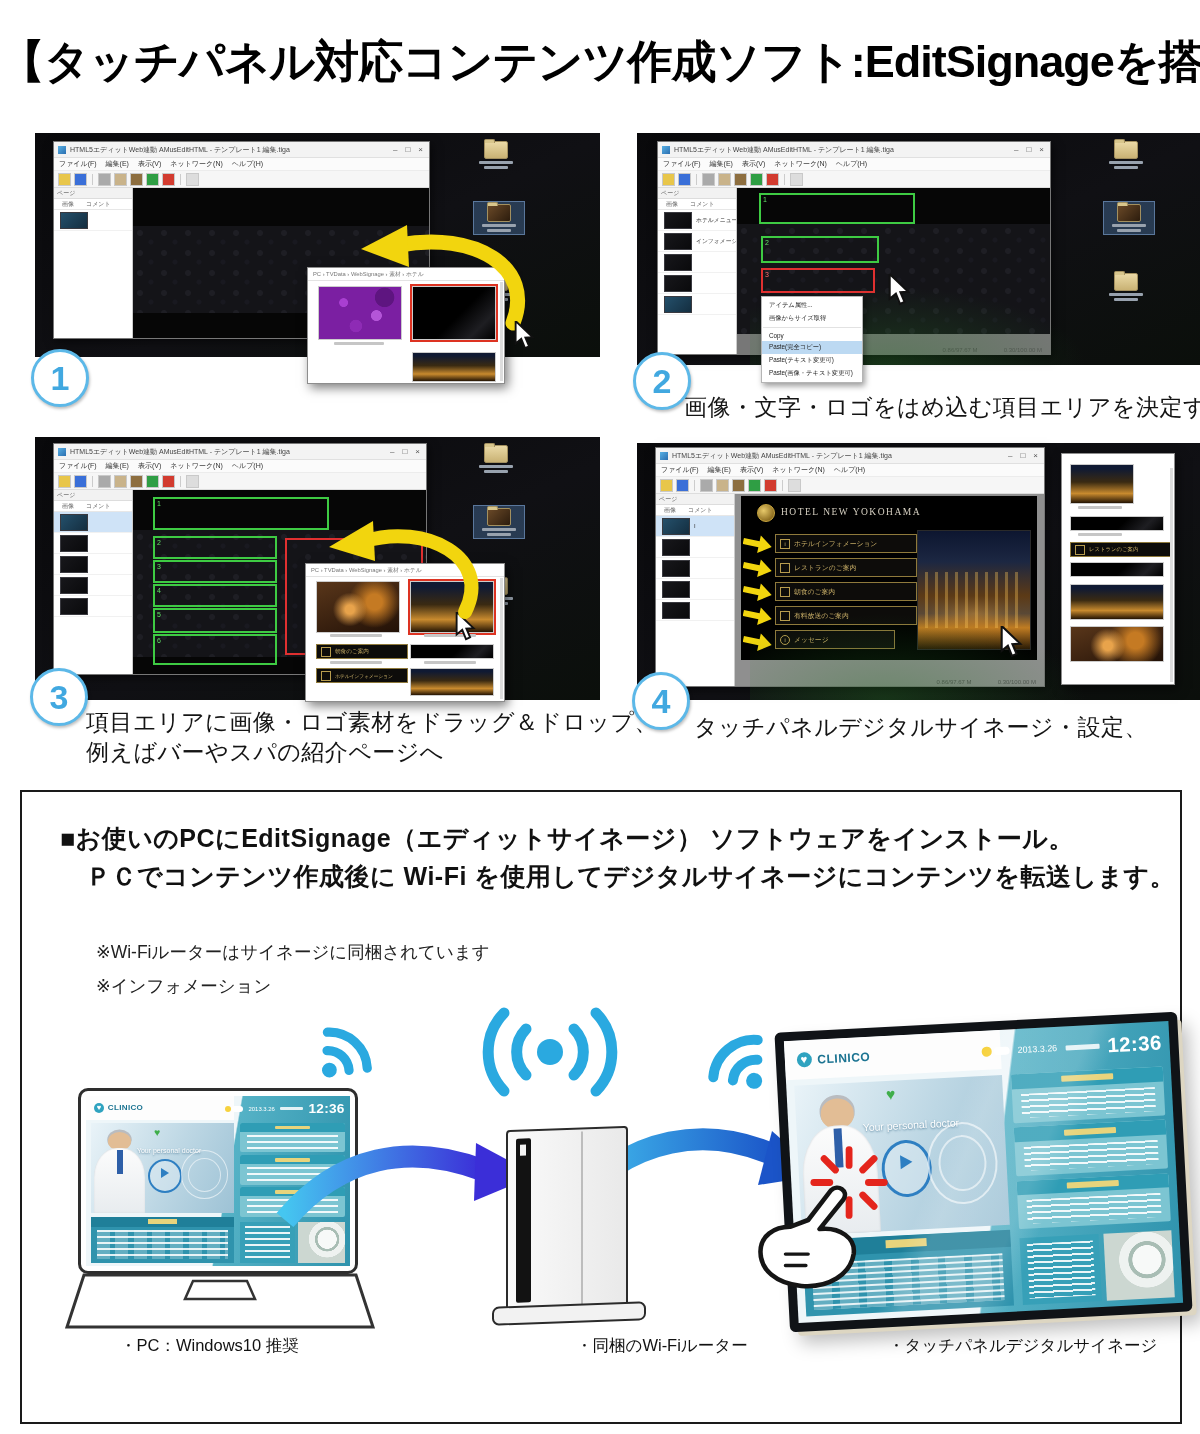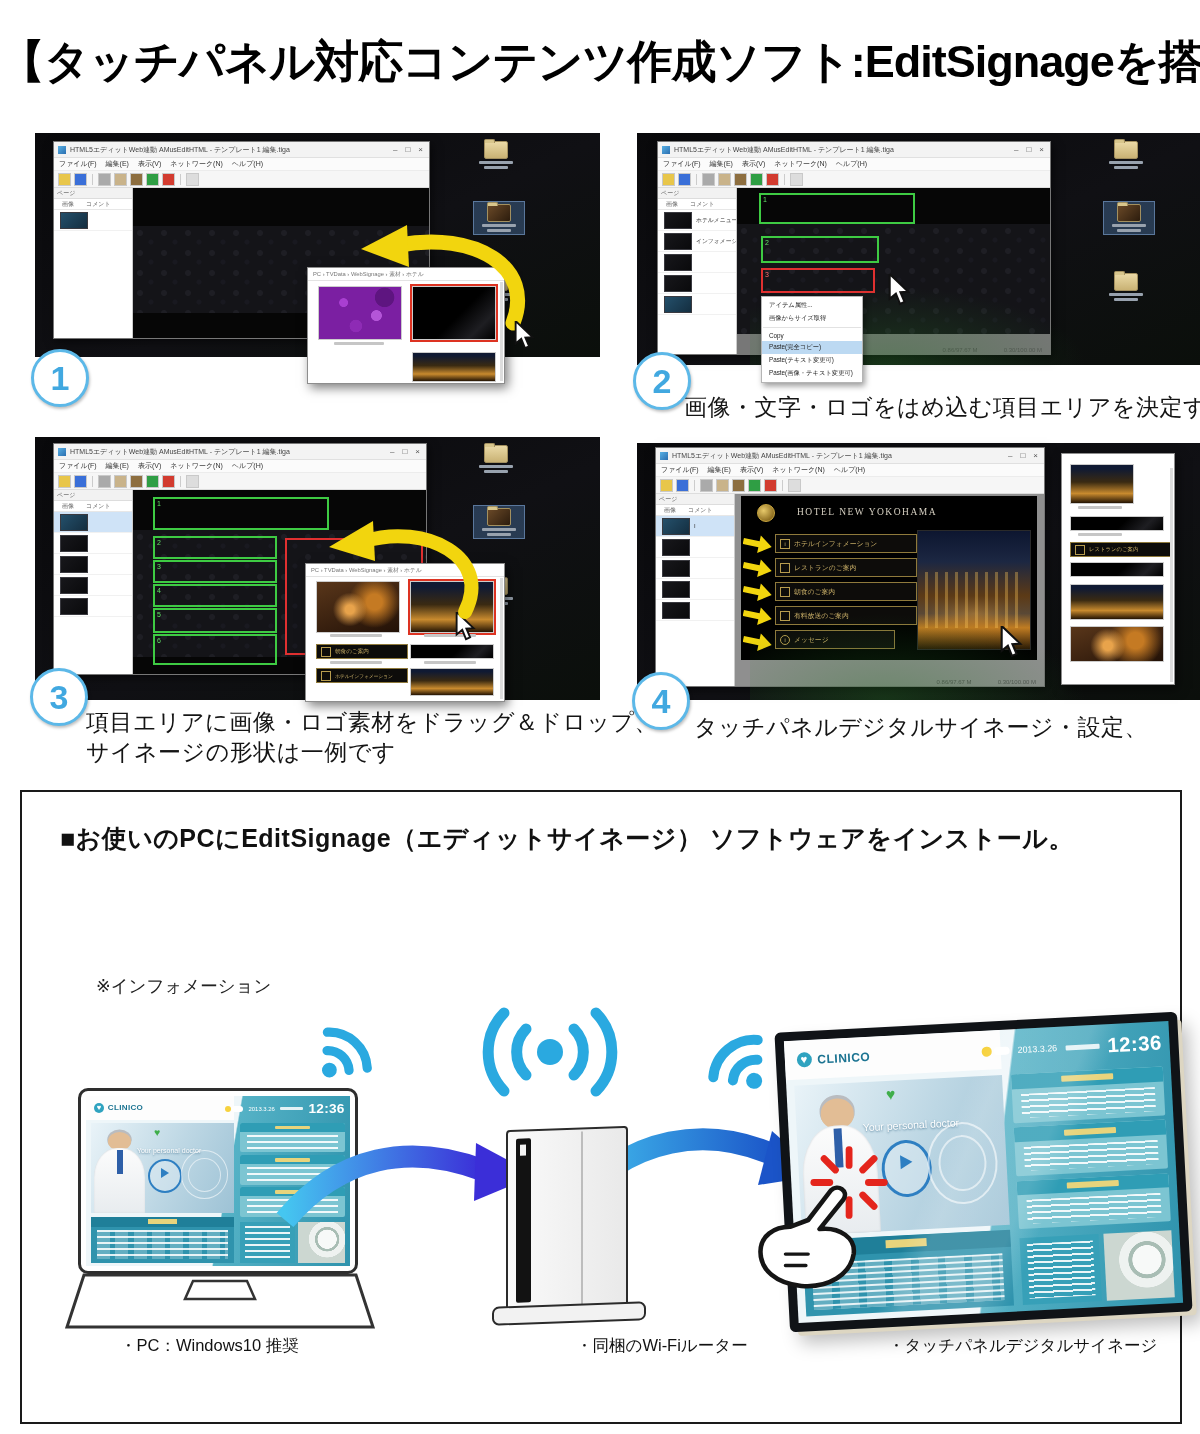--- a/index.html
+++ b/index.html
@@ -483,21 +483,21 @@
       </svg>
     </div>
 
     <svg class="abs" style="left:290px;top:72px;z-index:8" width="160" height="115" viewBox="0 0 160 115">
       <path d="M140,103 C168,48 100,14 40,32" fill="none" stroke="#f2d50e" stroke-width="14" stroke-linecap="round"></path>
       <polygon points="48,12 4,38 50,52" fill="#f2d50e"></polygon>
     </svg>
   </div>
   <div class="stepnum" style="left:30px;top:668px">3</div>
   <div class="cap" style="left:86px;top:707px">項目エリアに画像・ロゴ素材をドラッグ＆ドロップ、</div>
-  <div class="cap" style="left:86px;top:737px">サイネージの形状は一例です</div>
+  <div class="cap" style="left:86px;top:737px">例えばバーやスパの紹介ページへ</div>
 
   <div class="shot green" id="p4" style="left:637px;top:443px;width:563px;height:257px">
     <div class="win" style="left:18px;top:4px;width:388px;height:238px">
       <div class="tbar">
         <span class="appico"></span>
         <span class="wtitle">HTML5エディットWeb連動 AMusEditHTML - テンプレート1 編集.tiga</span>
         <span class="wctl">
           <span>–</span>
           <span>□</span>
           <span>×</span>
@@ -544,21 +544,21 @@
           <div class="srow">
               <span class="sthumb"></span>
             </div>
           <div class="srow">
               <span class="sthumb"></span>
             </div>
         </div>
         <div class="canvas" style="background:#8f8f8f">
           <div class="hpage" style="left:6px;top:2px;width:296px;height:164px">
             <div class="hlogo" style="left:16px;top:8px"></div>
-            <div class="htitle" style="left:56px;top:11px">HOTEL NEW YOKOHAMA</div>
+            <div class="htitle" style="left:40px;top:11px">HOTEL NEW YOKOHAMA</div>
             <div class="hbt" style="left:34px;top:38px">
               <span class="hico">i</span>
               <span>ホテルインフォメーション</span>
               </div>
             <div class="hbt" style="left:34px;top:62px">
               <span class="hico"></span>
               <span>レストランのご案内</span>
               </div>
             <div class="hbt" style="left:34px;top:86px">
               <span class="hico"></span>
@@ -614,20 +614,22 @@
       <div class="fthumb ph-hotel" style="left:8px;top:130px;width:92px;height:34px"></div>
       <div class="fthumb ph-rest" style="left:8px;top:172px;width:92px;height:34px"></div>
       <div class="scrollbar"></div>
     </div>
   </div>
   <div class="stepnum" style="left:632px;top:672px">4</div>
   <div class="cap" style="left:694px;top:712px">タッチパネルデジタルサイネージ・設定、</div>
 
   <div id="box"></div>
   <div class="h1" style="left:60px;top:822px">■お使いのPCにEditSignage（エディットサイネージ） ソフトウェアをインストール。</div>
+  <div class="h1" style="left:86px;top:860px">ＰＣでコンテンツ作成後に Wi-Fi を使用してデジタルサイネージにコンテンツを転送します。</div>
+  <div class="note" style="left:96px;top:940px">※Wi-Fiルーターはサイネージに同梱されています</div>
   <div class="note" style="left:96px;top:974px">※インフォメーション</div>
 
   <svg class="abs" style="left:306px;top:1018px;transform:rotate(42deg)" width="74" height="74" viewBox="0 0 80 80">
     <circle cx="40" cy="62" r="8" fill="#2aa9e0"></circle>
     <path d="M24,48 a23,23 0 0 1 32,0" fill="none" stroke="#2aa9e0" stroke-width="10" stroke-linecap="round"></path>
     <path d="M11,33 a41,41 0 0 1 58,0" fill="none" stroke="#2aa9e0" stroke-width="10" stroke-linecap="round"></path>
   </svg>
   <svg class="abs" style="left:478px;top:1005px" width="144" height="94" viewBox="0 0 144 94">
     <circle cx="72" cy="47" r="13" fill="#2aa9e0"></circle>
     <path d="M48,24 a33,33 0 0 0 0,46" fill="none" stroke="#2aa9e0" stroke-width="11" stroke-linecap="round"></path>

